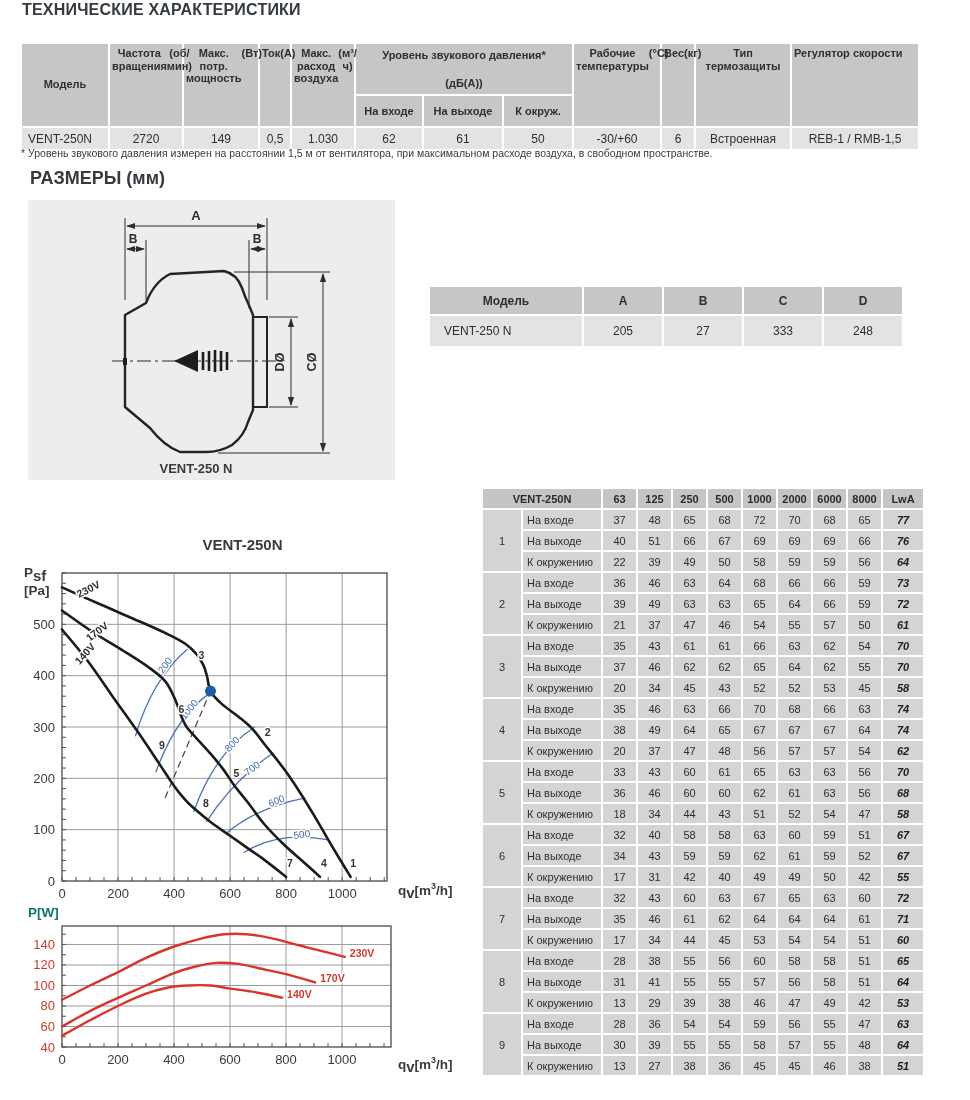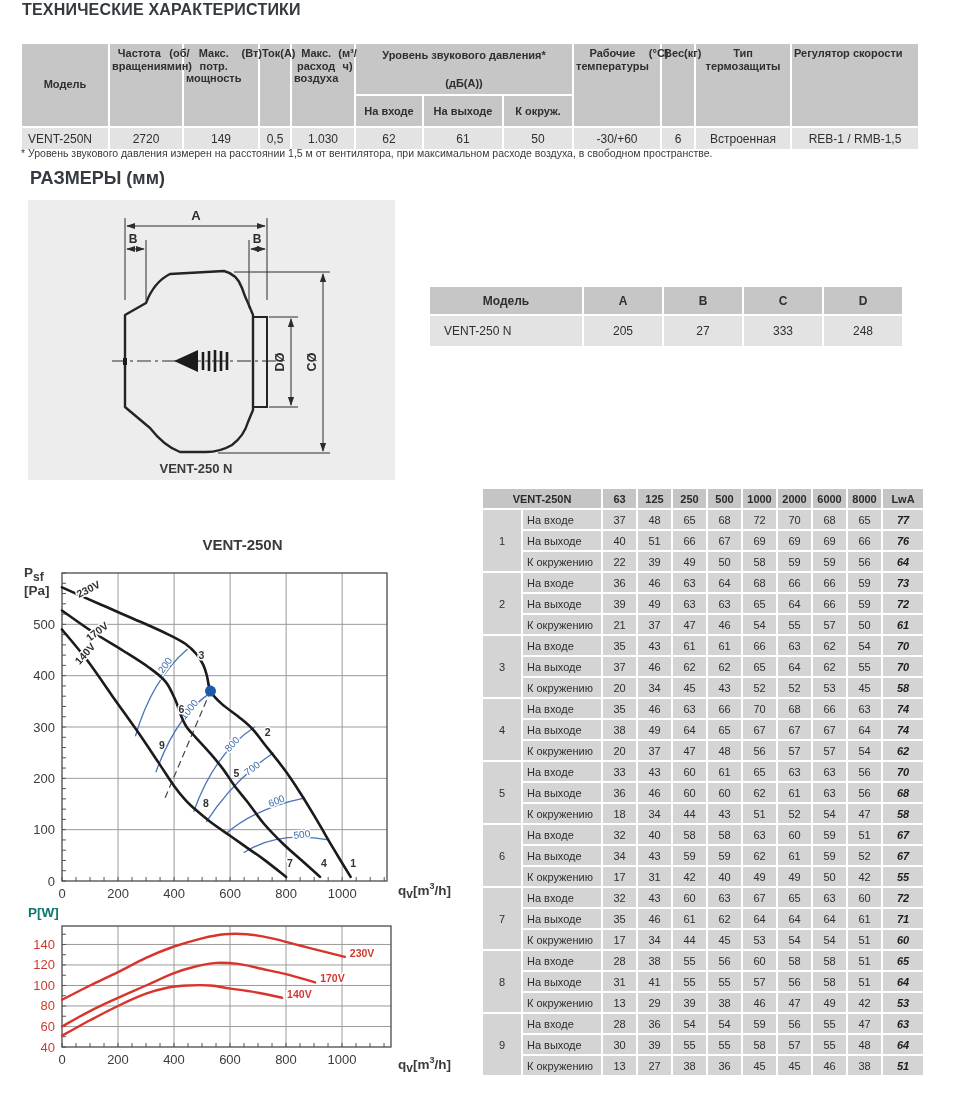--- a/index.html
+++ b/index.html
@@ -20,21 +20,21 @@
   .dim td{background:#e3e3e3;font-size:12px;text-align:center;height:28px;color:#2f2f2f;}
   .dim td.model{text-align:left;padding-left:14px;}
   
   .ac th{background:#c5c5c5;font-size:11px;font-weight:bold;color:#2a2a2a;height:17px;padding:1px 2px;}
   .ac td{background:#d4d4d4;font-size:11px;text-align:center;height:19px;color:#2e2e2e;padding:0 2px;}
   .ac td.lbl{text-align:left;padding-left:4px;}
   .ac td.lwa{font-weight:bold;color:#1d1d1d;font-style:italic;}
   .ac td.grp{background:#d4d4d4;}
   .drawbox{background:#ededed;}
   .axlabel{font-size:13.5px;font-weight:bold;color:#3b3b3b;line-height:1.1;}
-  .axlabel sub{font-size:12px;}
+  .axlabel sub{font-size:15px;}
   .axlabel sup{font-size:9px;}
   .red{color:#0f766e;}
   .charttitle{font-size:15px;font-weight:bold;color:#3a3a3a;text-align:center;}
 </style>
 </head>
 <body>
 
 <h1 class="title abs" style="left:22px;top:1px;">ТЕХНИЧЕСКИЕ ХАРАКТЕРИСТИКИ</h1>
 
 <table class="spec abs" style="left:20px;top:42px;width:900px;">

